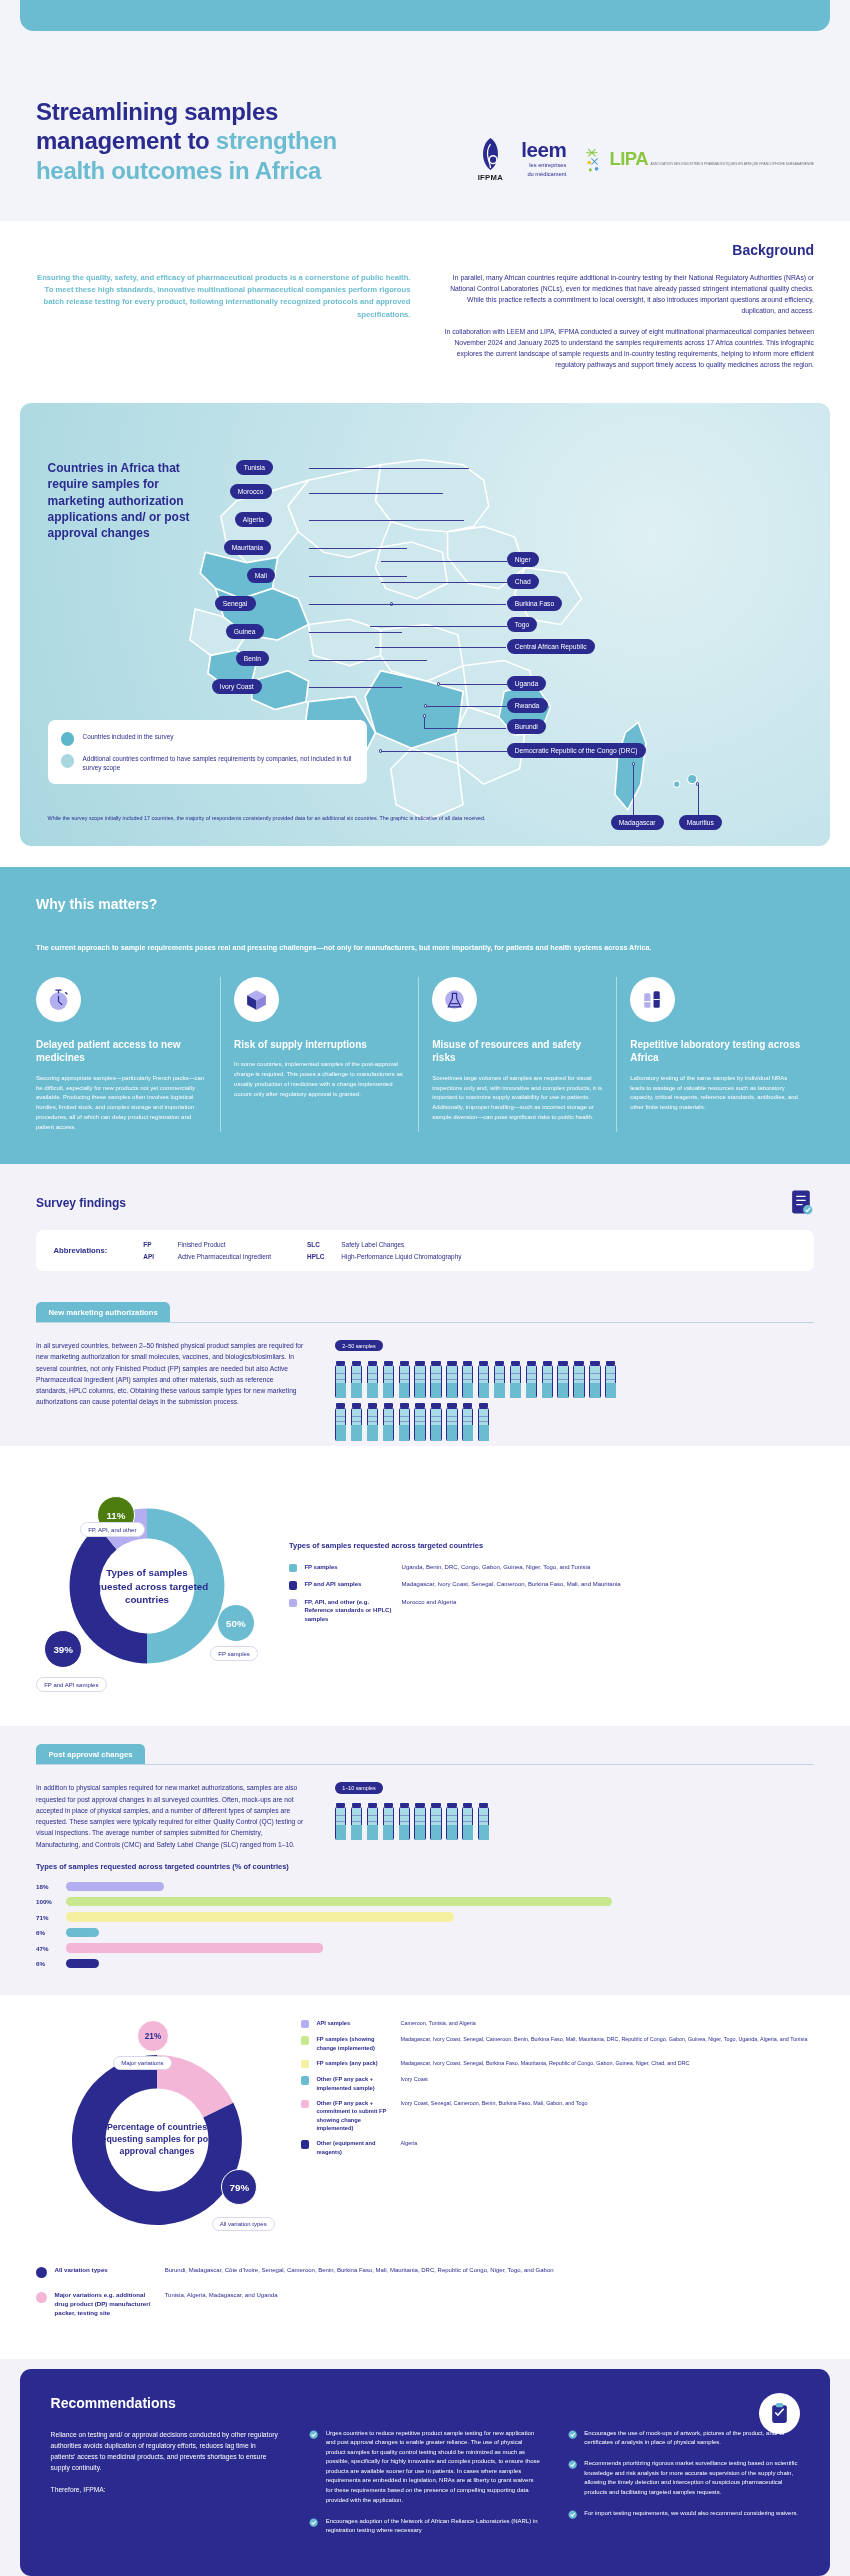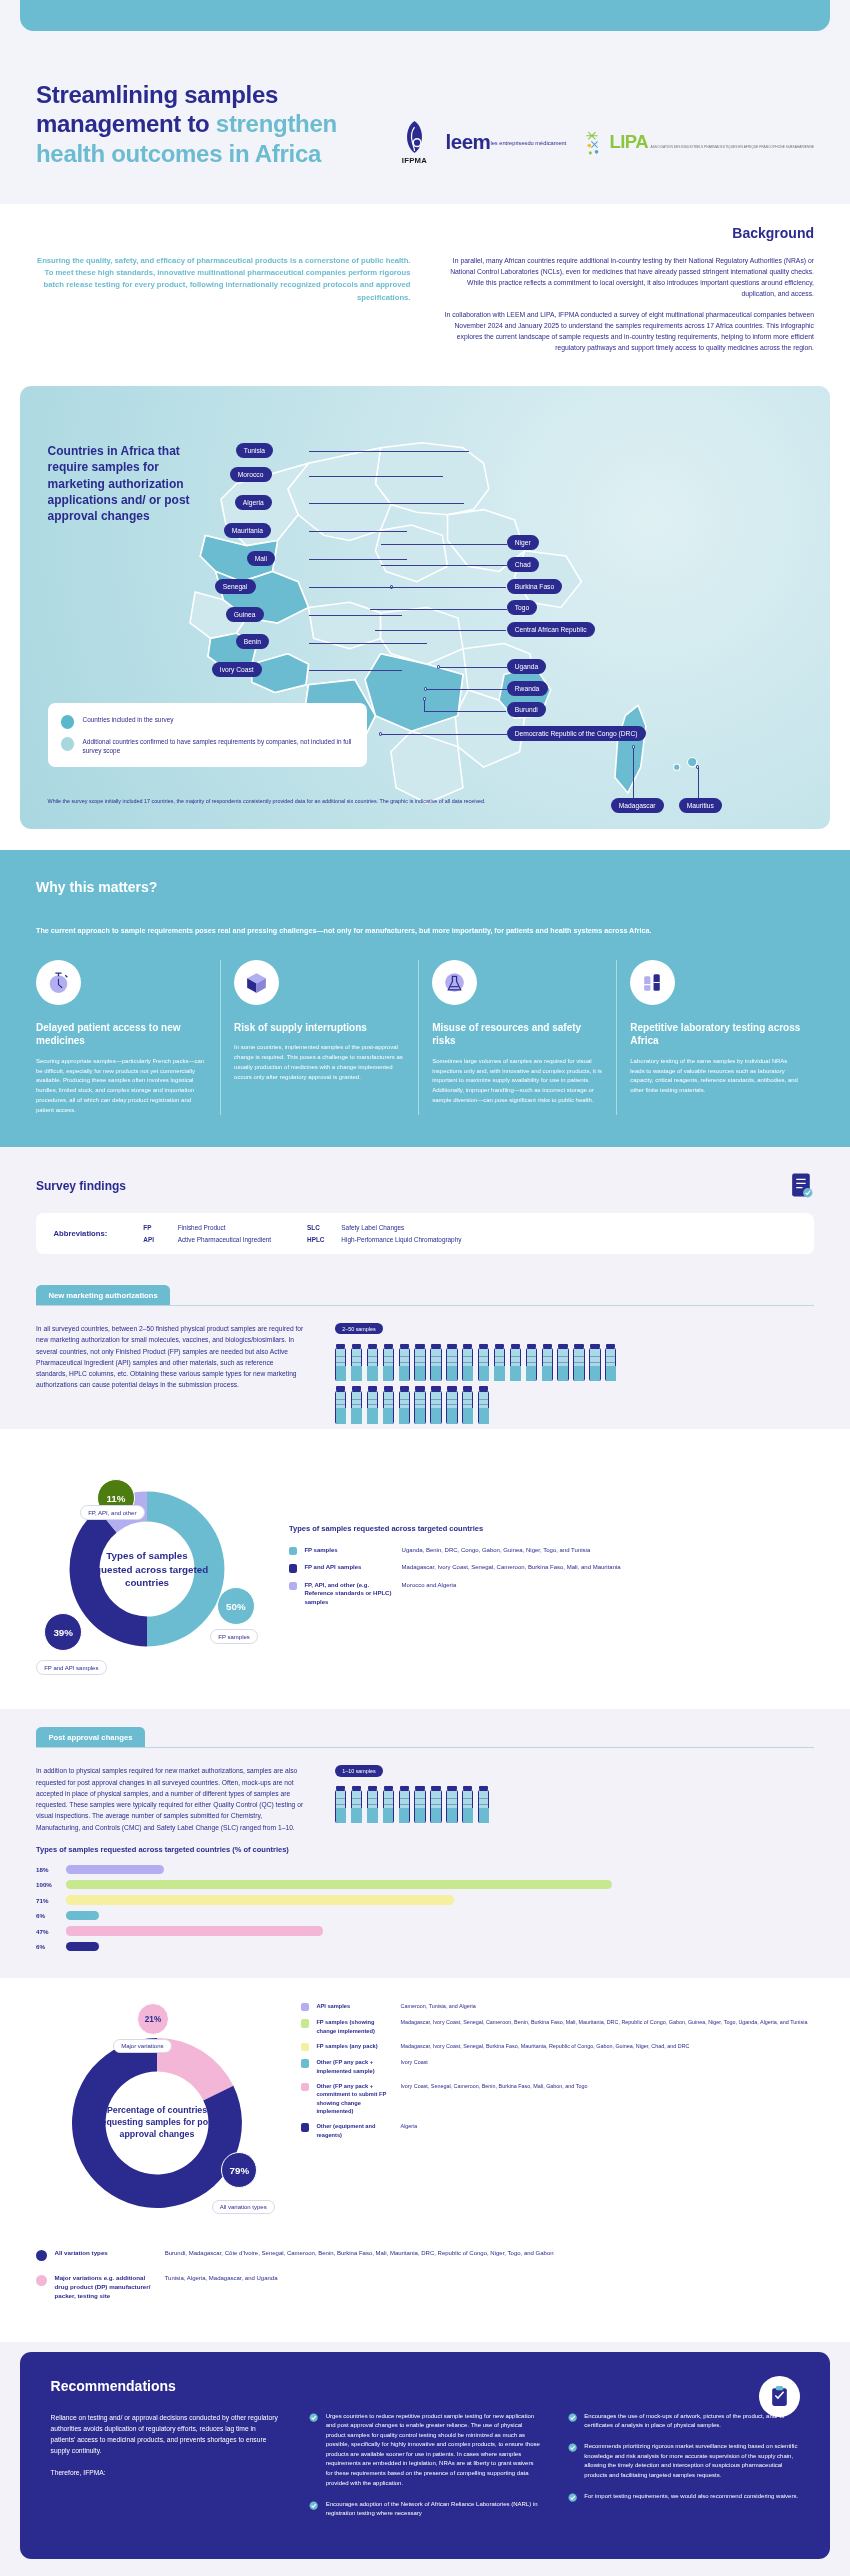--- a/index.html
+++ b/index.html
@@ -21,35 +21,35 @@
   }
   .hero-band {
     height:31px;
     background:#6bbcd0;
     border-bottom-left-radius:13.4px;
     border-bottom-right-radius:13.4px;
     margin:0 19.6px;
   }
   .hero-inner {
     display:flex; align-items:flex-end; justify-content:space-between;
-    padding:49px 36px 36px 36px;
+    padding:66px 36px 36px 36px;
   }
   .hero-title {
     font-size:24px; font-weight:bold; line-height:1.22;
     color:#2b2b8f; max-width:464px; letter-spacing:-0.3px;
   }
   .hero-title .accent { color:#6bbcd0; }
   .logos { display:flex; align-items:center; gap:17.5px; padding-bottom:3.1px; }
   .logo-ifpma { display:flex; flex-direction:column; align-items:center; gap:2.1px; }
   .logo-ifpma .mark {
     width:27px; height:34px; position:relative;
   }
   .logo-ifpma .mark svg { display:block; }
   .logo-ifpma .word { font-size:7.7px; font-weight:bold; letter-spacing:0.3px; color:#1a1a1a; }
-  .logo-leem { display:flex; align-items:center; }
+  .logo-leem { display:flex; flex-direction:column; align-items:flex-end; }
   .logo-leem .big { font-size:20.6px; font-weight:bold; color:#2b2b8f; line-height:0.95; letter-spacing:-0.5px;}
   .logo-leem .small { font-size:5.7px; color:#2b2b8f; line-height:1.25; margin-top:2.1px;}
   .logo-lipa { display:flex; align-items:center; gap:2.6px; }
   .logo-lipa .star { width:23px; height:29px; }
   .logo-lipa .txt .big { font-size:18.5px; font-weight:bold; color:#8cc63f; line-height:0.9; letter-spacing:-0.5px;}
   .logo-lipa .txt .small { font-size:3.3px; color:#6f6f6f; line-height:1.3; margin-top:1px; max-width:67px;}
 
   
   .sec-title { font-size:14px; font-weight:bold; color:#2b2b8f; }
 

